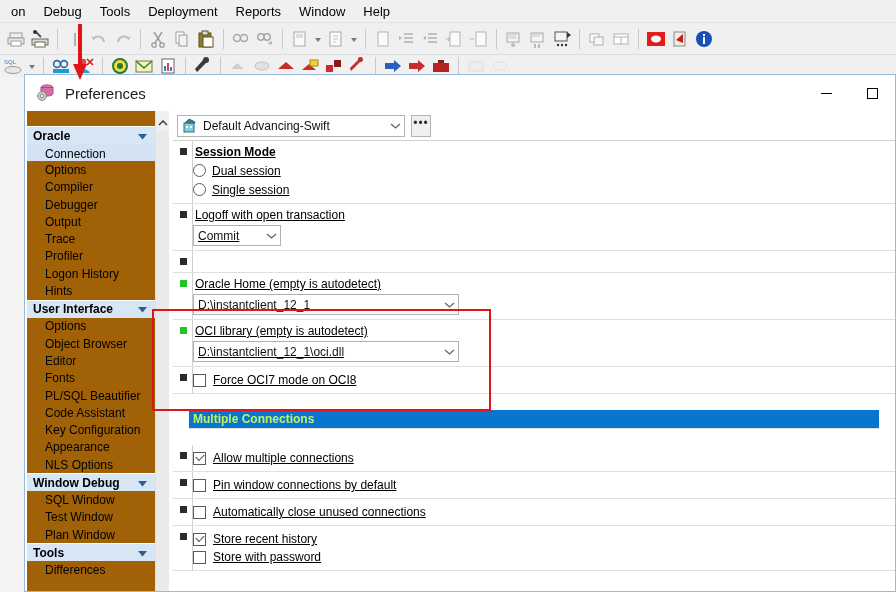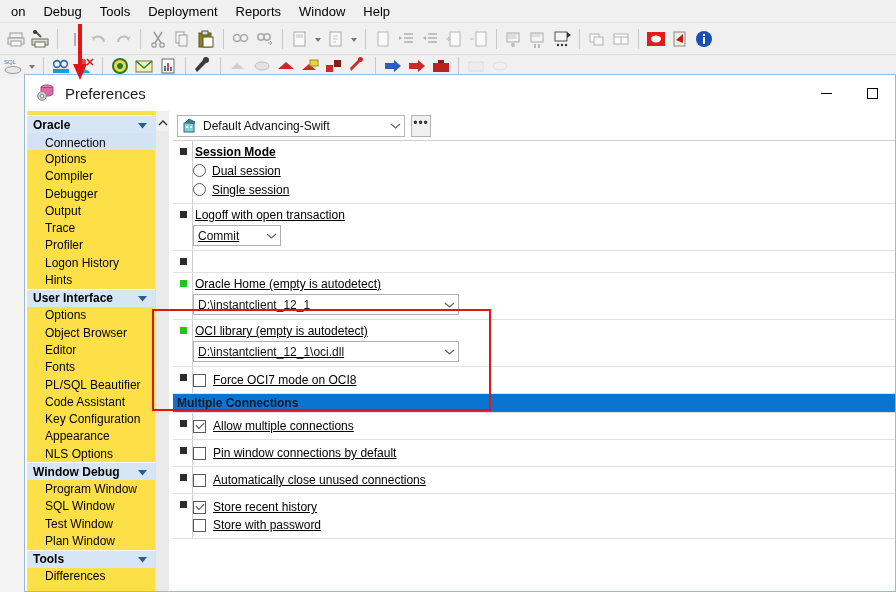--- a/index.html
+++ b/index.html
@@ -66,24 +66,24 @@
     width:46px; height:36px; display:flex; align-items:center; justify-content:center;
     background:transparent;
   }
   .win-btn .min { width:11px; height:1px; background:#000; display:block; }
   .win-btn .max { width:11px; height:11px; border:1px solid #000; display:block; }
 
   .dlg-body { position:absolute; left:0; top:36px; right:0; bottom:0; display:flex; }
 
   
   .sidebar {
-    width:128px; flex:none; background:#fde047;
+    width:128px; flex:none; background:#a16207;
     border-right:0; position:relative;
     margin:0 0 0 2px;
-    padding-top:4px;
+    padding-top:15px;
   }
   .side-scroll {
     width:14px; flex:none; background:#f0f0f0; position:relative;
     border-left:1px solid #e0e0e0;
   }
   .scroll-up {
     position:absolute; left:0; top:3px; width:14px; height:17px;
     background:#f0f0f0; display:flex; align-items:center; justify-content:center;
   }
   .scroll-track { position:absolute; left:0; top:20px; width:14px; bottom:0; background:#eaeaea; }
@@ -172,23 +172,23 @@
     margin-right:7px; flex:none; position:relative;
   }
   .chk.on::after {
     content:""; position:absolute; left:2px; top:1px; width:7px; height:4px;
     border-left:1.6px solid #4a4a4a; border-bottom:1.6px solid #4a4a4a;
     transform: rotate(-45deg);
   }
   .chk-label { font-size:12px; color:#000; }
 
   .blue-head {
-    background:#0a75cf; color:#0f172a; font-weight:bold; font-size:12px;
+    background:#0a75cf; color:#bef264; font-weight:bold; font-size:12px;
     height:19px; display:flex; align-items:center; padding-left:4px;
-    margin:0; border-bottom:1px solid #e0e0e0;
+    margin:16px; border-bottom:1px solid #e0e0e0;
   }
 
   .red-box {
     position:absolute; border:2px solid #e01515; pointer-events:none;
   }
 </style>
 </head>
 <body>
 
 <div id="root">
@@ -624,23 +624,20 @@
 
         <div class="grp-head">
           <span>Window Debug</span>
           <span class="caret">
             <svg width="11" height="9" viewBox="0 0 11 9">
                 <path d="M1 2 L10 2 L5.5 7.5 Z" fill="#2b5f93"></path>
               </svg>
           </span>
         </div>
         <div class="side-item">
-            <span>Program Window</span>
-          </div>
-        <div class="side-item">
             <span>SQL Window</span>
           </div>
         <div class="side-item">
             <span>Test Window</span>
           </div>
         <div class="side-item">
             <span>Plan Window</span>
           </div>
 
         <div class="grp-head">

